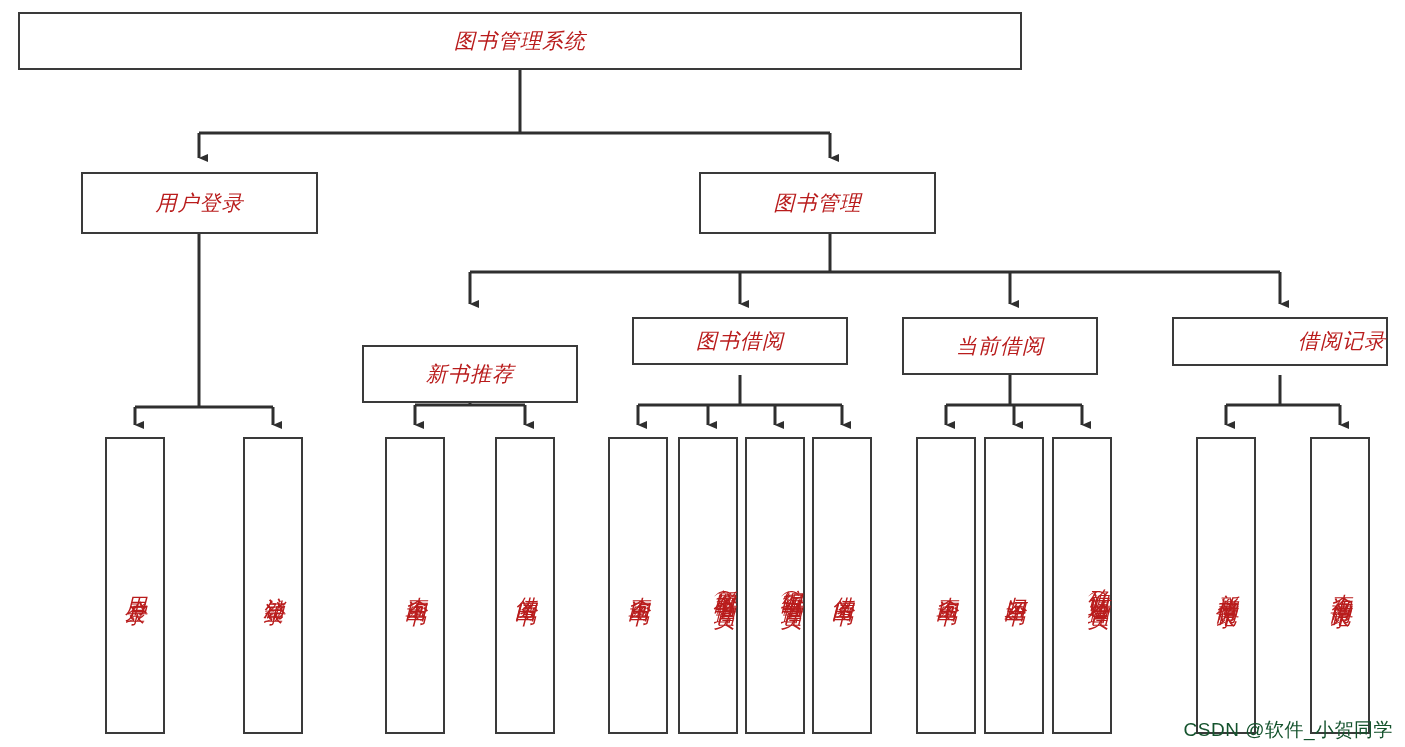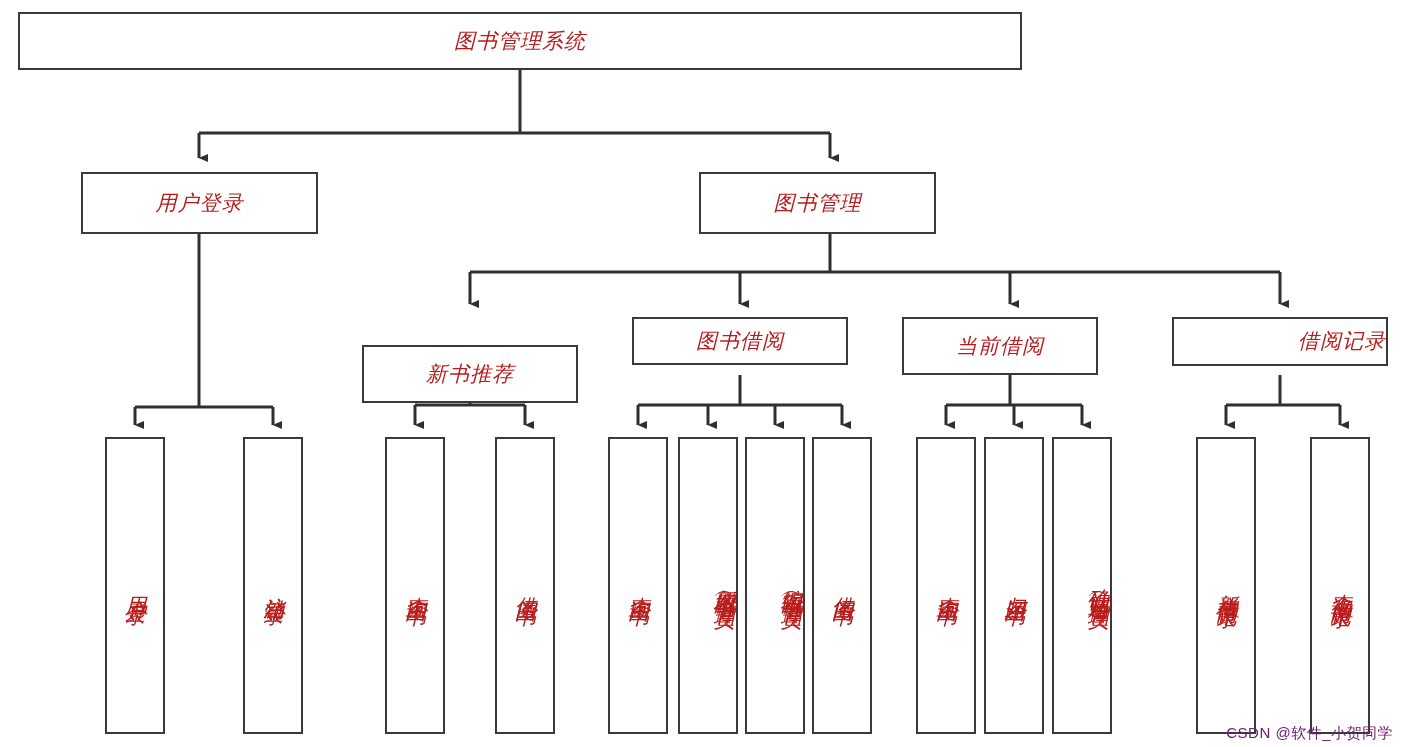--- a/index.html
+++ b/index.html
@@ -56,22 +56,22 @@
     align-items: center;
   }
   .node-label {
     display: block;
     white-space: nowrap;
   }
   #watermark {
     position: absolute;
     right: 12px;
     bottom: 4px;
-    font-size: 15px;
-    color: #701a75;
+    font-size: 19px;
+    color: #14532d;
     letter-spacing: 0.5px;
     white-space: nowrap;
     user-select: none;
   }
 </style>
 </head>
 <body>
 
 <div id="diagram-root">
 

